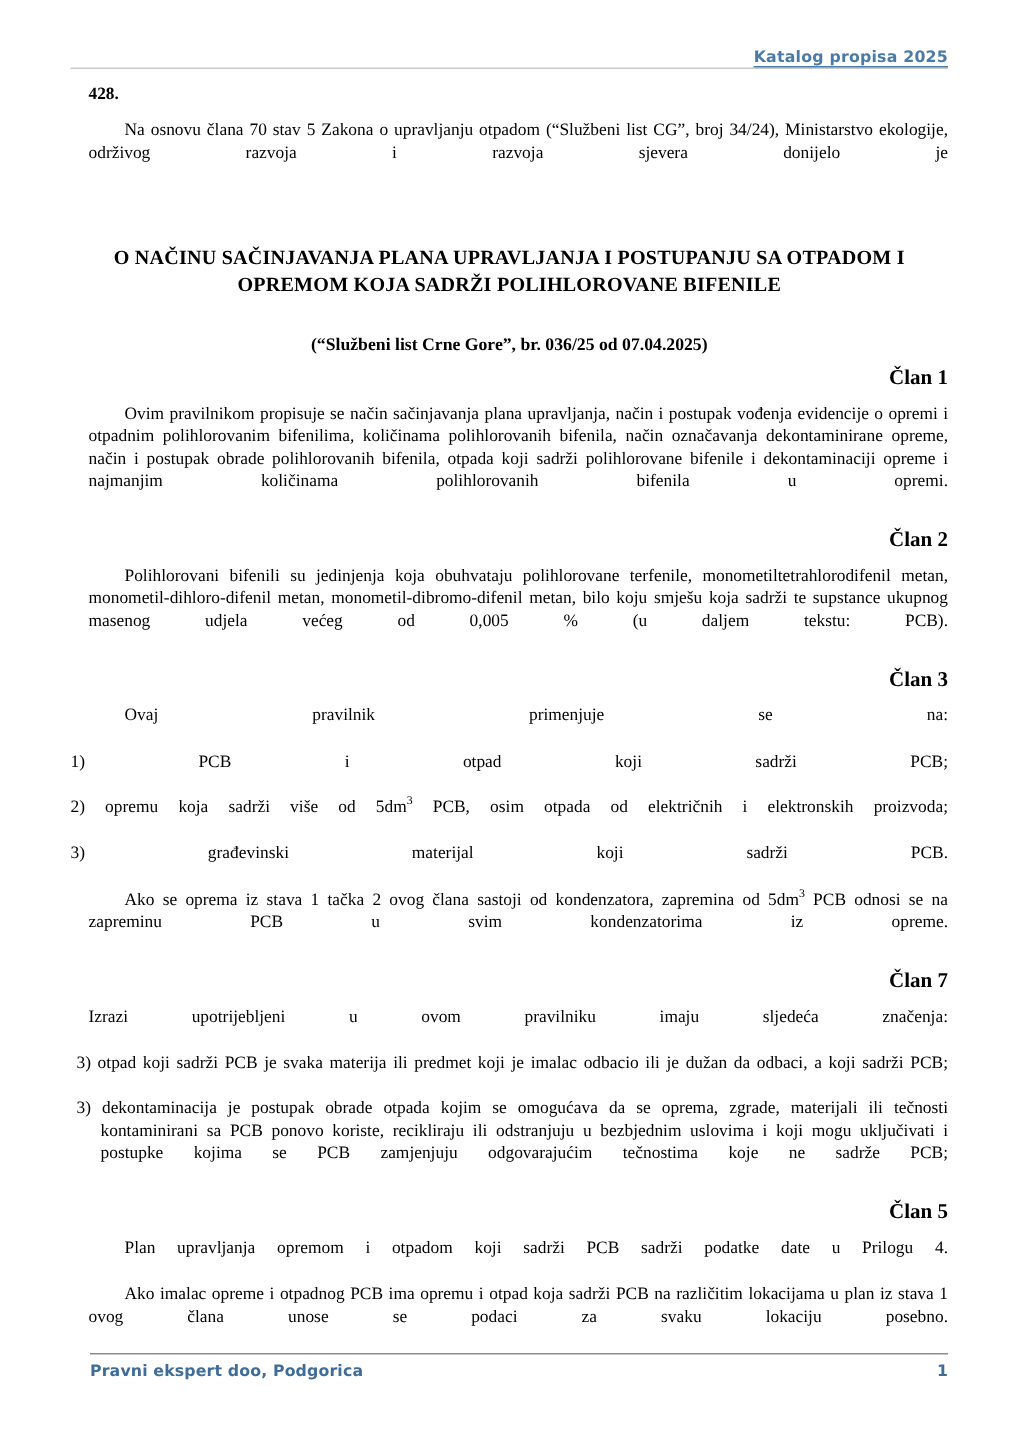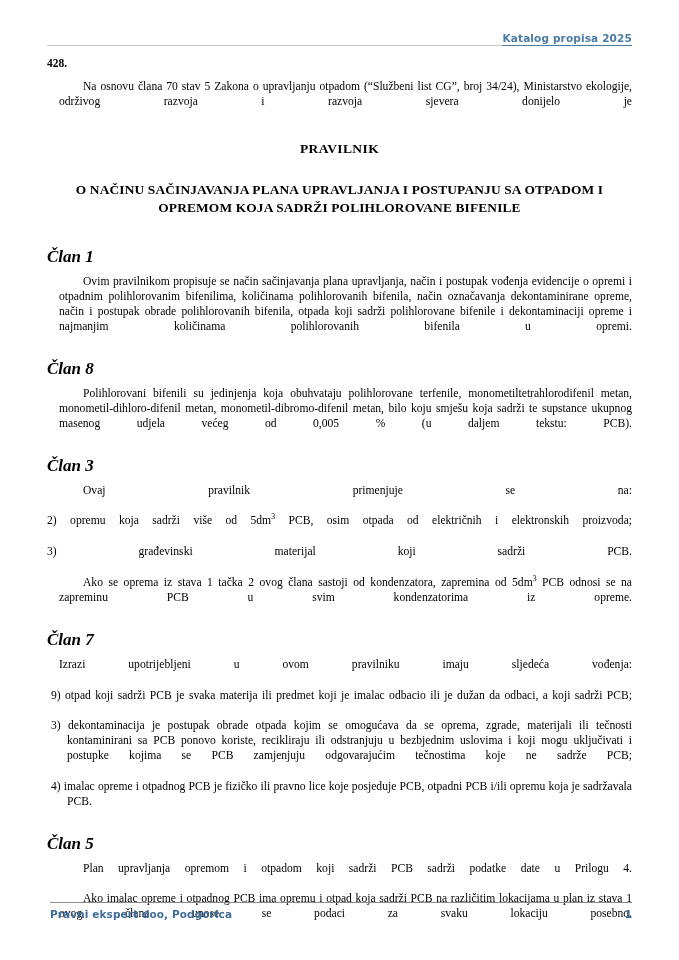--- a/index.html
+++ b/index.html
@@ -53,21 +53,21 @@
     letter-spacing: 0.15px;
     color: #4a7ba7;
     text-decoration: underline;
     text-underline-offset: 3px;
     white-space: nowrap;
   }
 
   
   .page-footer {
     position: absolute;
-    left: 50px;
+    left: 60px;
     right: 47px;
     bottom: 38px;
     height: 20px;
   }
   .page-footer .rule {
     position: absolute;
     left: 0;
     right: 0;
     top: 0;
     height: 1px;
@@ -99,21 +99,21 @@
     position: absolute;
     left: 47px;
     right: 47px;
     top: 57px;
     width: 585px;
   }
 
   .doc-number {
     font-size: 11.5px;
     font-weight: bold;
-    margin: 0 0 9px 0;
+    margin: 0 0 9px 12px;
     line-height: 1.2;
   }
 
   p.para {
     margin: 0 0 1px 12px;
     font-size: 11.6px;
     line-height: 1.285;
     text-align: justify;
     text-indent: 24px;
     hyphens: none;
@@ -157,26 +157,25 @@
   .title-ref {
     text-align: center;
     font-size: 11.8px;
     font-weight: bold;
     margin: 0;
     line-height: 1.3;
   }
 
   
   .article-head {
-    text-align: left;
-    font-size: 17px;
+    text-align: right;
+    font-size: 14px;
     font-weight: bold;
     margin: 0;
     line-height: 1.3;
-    font-style: italic;
   }
 
   
   ol.items,
   ul.items {
     list-style: none;
     margin: 0;
     padding: 0;
   }
   li.item {
@@ -218,61 +217,61 @@
   </div>
 
   <div class="content">
 
     <div class="doc-number">428.</div>
 
     <p class="para">Na osnovu člana 70 stav 5 Zakona o upravljanju otpadom (“Službeni list CG”, broj 34/24), Ministarstvo ekologije, održivog razvoja i razvoja sjevera donijelo je</p>
 
     <div class="gap-l"></div>
 
-    <p class="title-main">PRAVILNIK</p>
 
     <div class="gap-m"></div>
 
     <p class="title-sub">O NAČINU SAČINJAVANJA PLANA UPRAVLJANJA I POSTUPANJU SA OTPADOM I OPREMOM KOJA SADRŽI POLIHLOROVANE BIFENILE</p>
 
     <div class="gap-m"></div>
 
+    <p class="title-ref">(“Službeni list Crne Gore”, br. 036/25 od 07.04.2025)</p>
 
     <div class="gap-s"></div>
 
     <p class="article-head">Član 1</p>
     <div class="gap-s"></div>
     <p class="para">Ovim pravilnikom propisuje se način sačinjavanja plana upravljanja, način i postupak vođenja evidencije o opremi i otpadnim polihlorovanim bifenilima, količinama polihlorovanih bifenila, način označavanja dekontaminirane opreme, način i postupak obrade polihlorovanih bifenila, otpada koji sadrži polihlorovane bifenile i dekontaminaciji opreme i najmanjim količinama polihlorovanih bifenila u opremi.</p>
 
     <div class="gap-s"></div>
 
-    <p class="article-head">Član 8</p>
+    <p class="article-head">Član 2</p>
     <div class="gap-s"></div>
     <p class="para">Polihlorovani bifenili su jedinjenja koja obuhvataju polihlorovane terfenile, monometiltetrahlorodifenil metan, monometil-dihloro-difenil metan, monometil-dibromo-difenil metan, bilo koju smješu koja sadrži te supstance ukupnog masenog udjela većeg od 0,005 % (u daljem tekstu: PCB).</p>
 
     <div class="gap-s"></div>
 
     <p class="article-head">Član 3</p>
     <div class="gap-s"></div>
     <p class="para">Ovaj pravilnik primenjuje se na:</p>
     <ol class="items">
+      <li class="item flat">1) PCB i otpad koji sadrži PCB;</li>
       <li class="item flat">2) opremu koja sadrži više od 5dm<sup>3</sup> PCB, osim otpada od električnih i elektronskih proizvoda;</li>
       <li class="item flat">3) građevinski materijal koji sadrži PCB.</li>
     </ol>
     <p class="para">Ako se oprema iz stava 1 tačka 2 ovog člana sastoji od kondenzatora, zapremina od 5dm<sup>3</sup> PCB odnosi se na zapreminu PCB u svim kondenzatorima iz opreme.</p>
 
     <div class="gap-s"></div>
 
     <p class="article-head">Član 7</p>
     <div class="gap-s"></div>
-    <p class="para noindent">Izrazi upotrijebljeni u ovom pravilniku imaju sljedeća vođenja:</p>
+    <p class="para noindent">Izrazi upotrijebljeni u ovom pravilniku imaju sljedeća značenja:</p>
     <ol class="items">
-      <li class="item nudge">9) otpad koji sadrži PCB je svaka materija ili predmet koji je imalac odbacio ili je dužan da odbaci, a koji sadrži PCB;</li>
+      <li class="item nudge">3) otpad koji sadrži PCB je svaka materija ili predmet koji je imalac odbacio ili je dužan da odbaci, a koji sadrži PCB;</li>
       <li class="item nudge">3) dekontaminacija je postupak obrade otpada kojim se omogućava da se oprema, zgrade, materijali ili tečnosti kontaminirani sa PCB ponovo koriste, recikliraju ili odstranjuju u bezbjednim uslovima i koji mogu uključivati i postupke kojima se PCB zamjenjuju odgovarajućim tečnostima koje ne sadrže PCB;</li>
-      <li class="item nudge">4) imalac opreme i otpadnog PCB je fizičko ili pravno lice koje posjeduje PCB, otpadni PCB i/ili opremu koja je sadržavala PCB.</li>
     </ol>
 
     <div class="gap-s"></div>
 
     <p class="article-head">Član 5</p>
     <div class="gap-s"></div>
     <p class="para">Plan upravljanja opremom i otpadom koji sadrži PCB sadrži podatke date u Prilogu 4.</p>
     <p class="para">Ako imalac opreme i otpadnog PCB ima opremu i otpad koja sadrži PCB na različitim lokacijama u plan iz stava 1 ovog člana unose se podaci za svaku lokaciju posebno.</p>
 
   </div>

